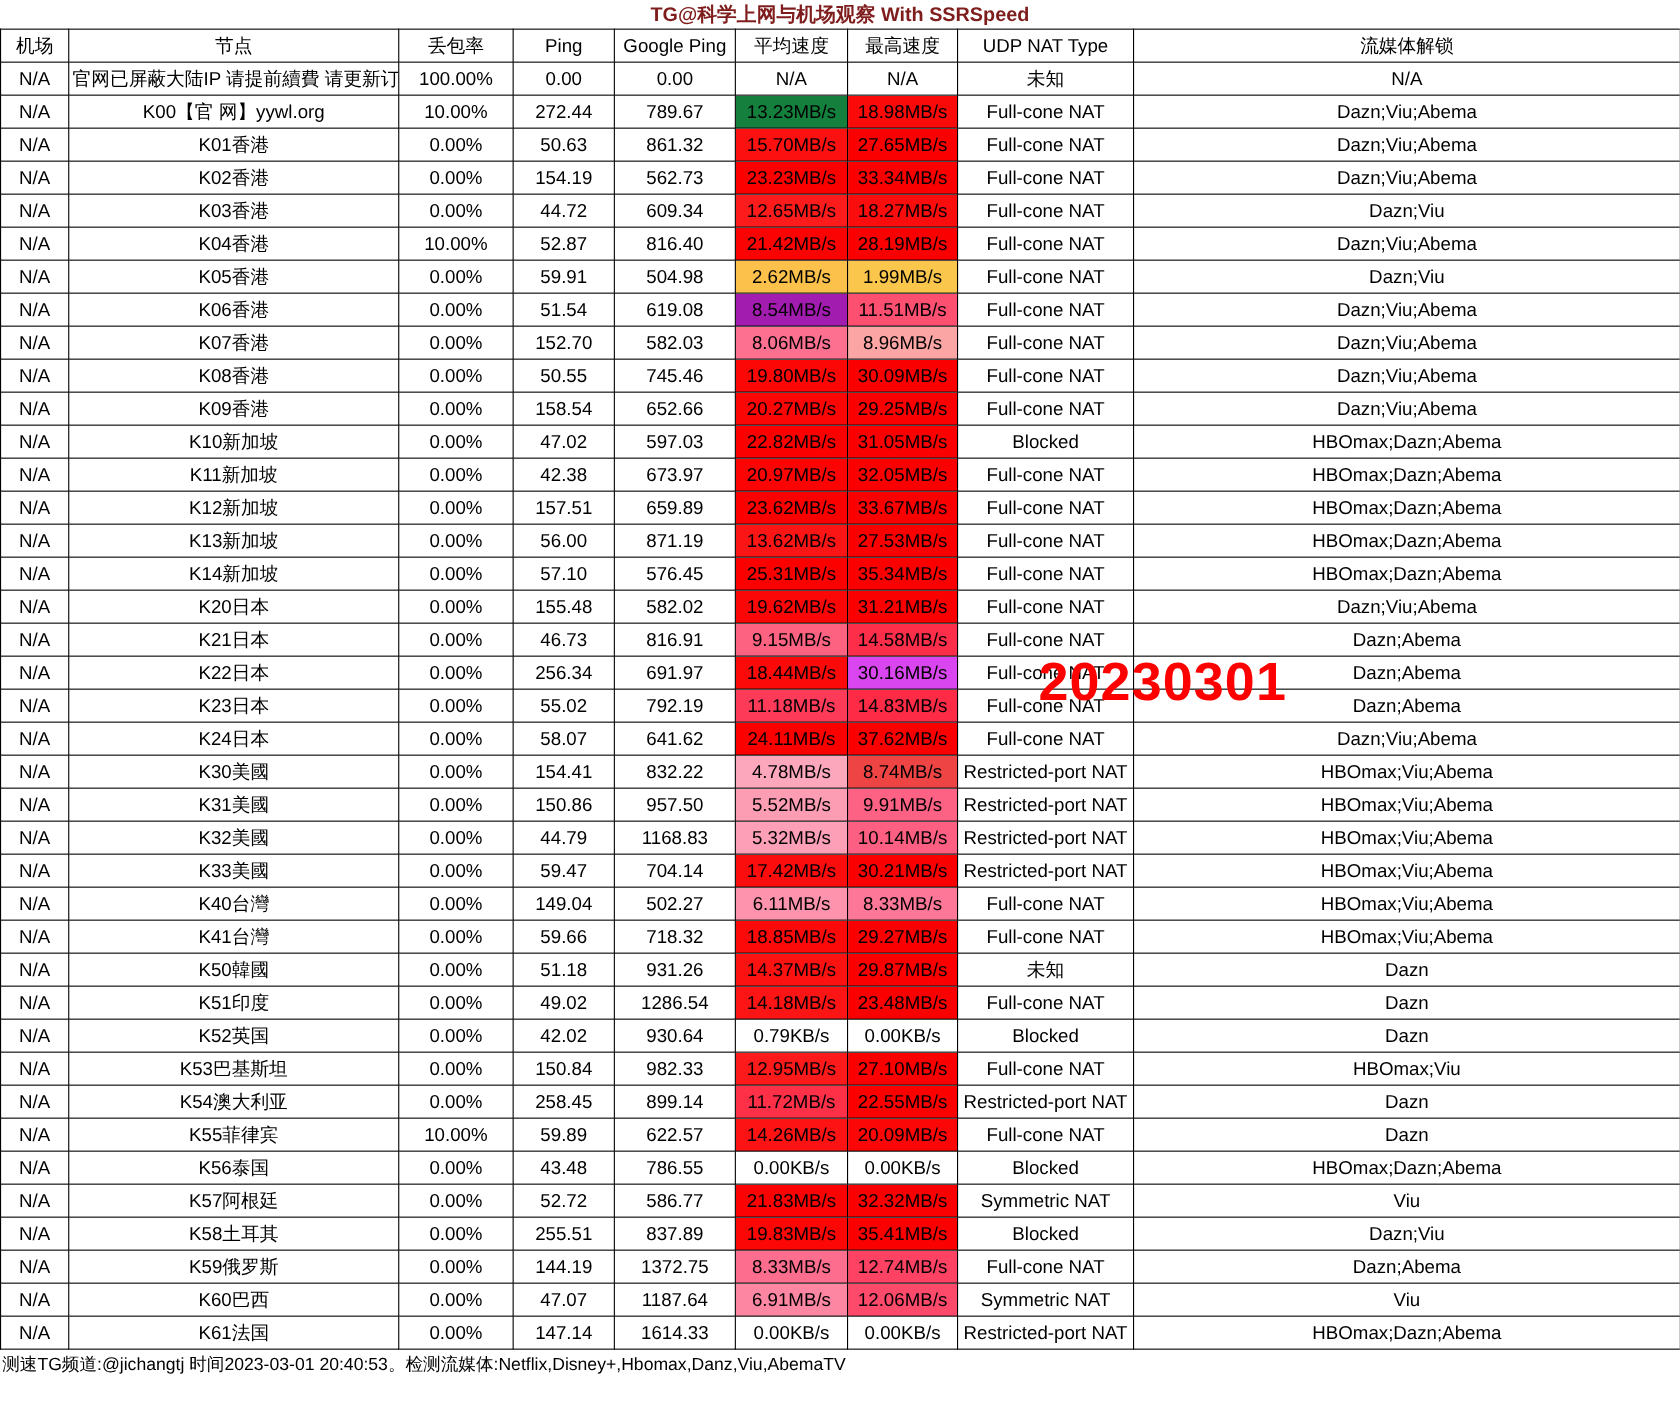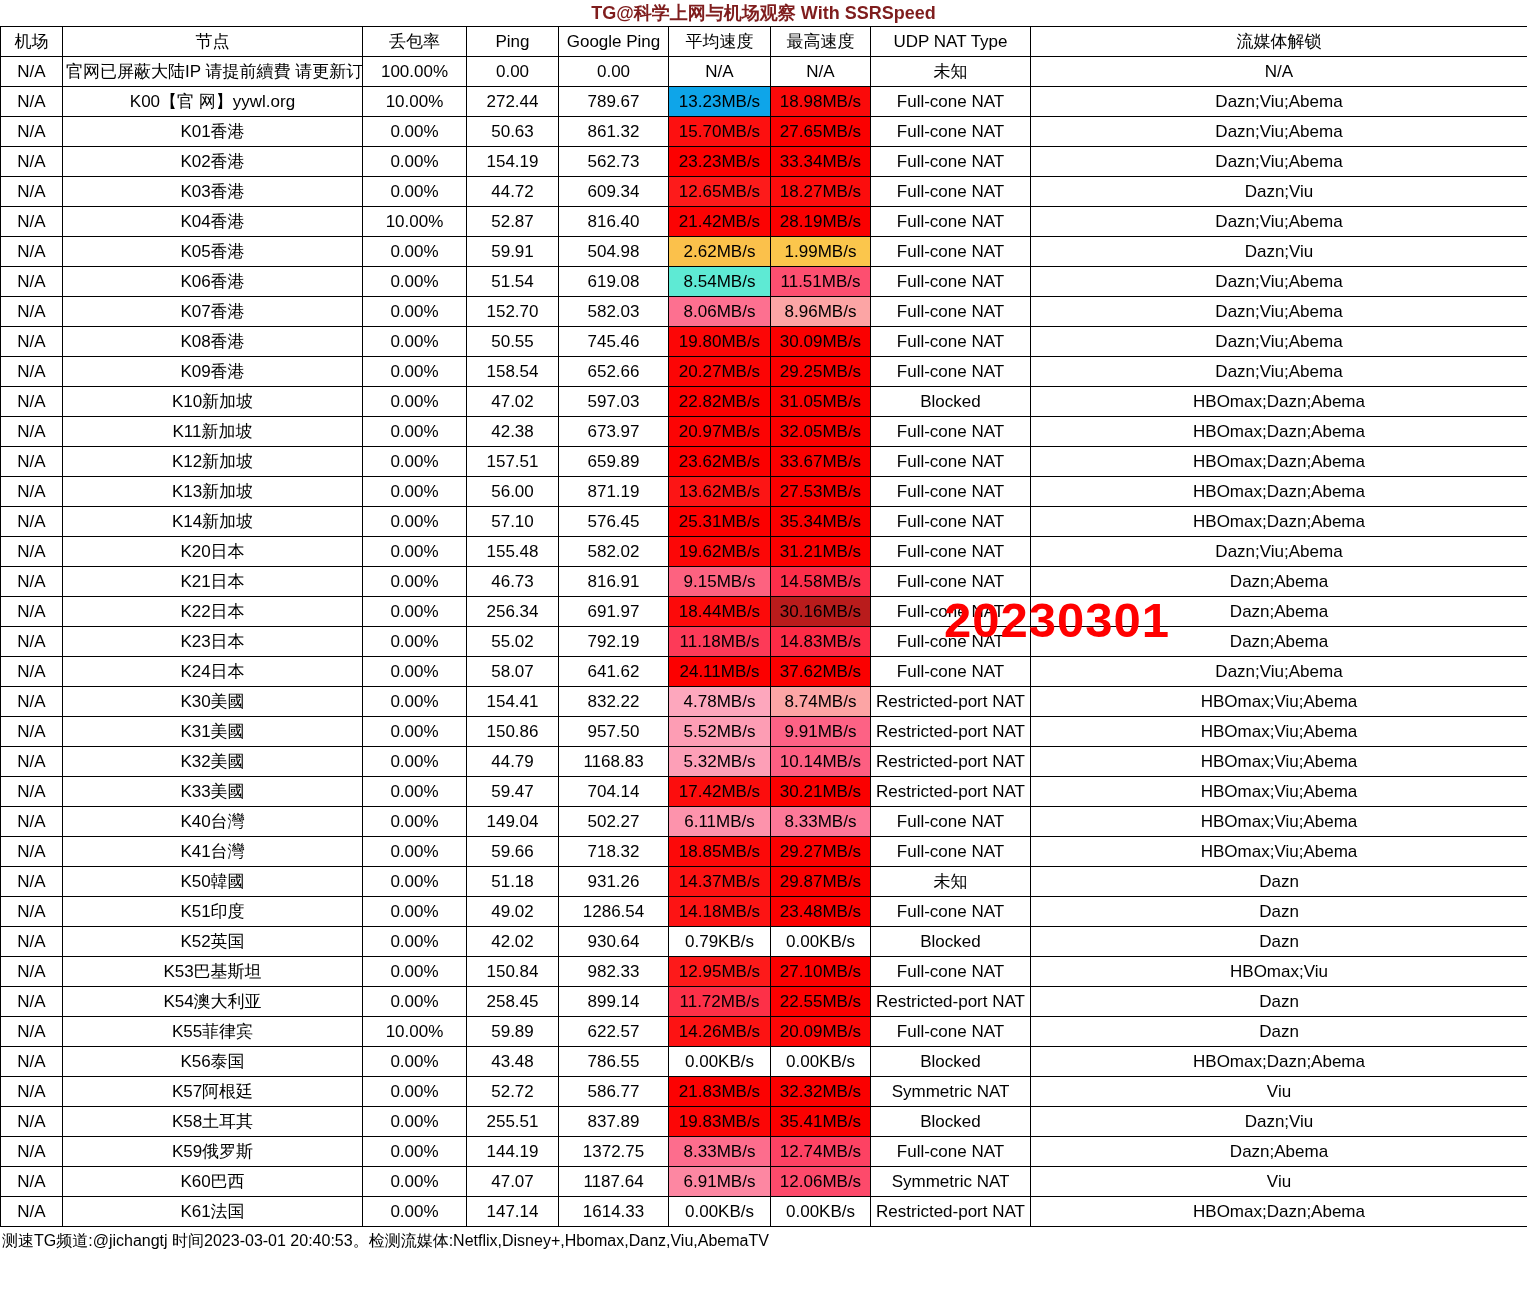--- a/index.html
+++ b/index.html
@@ -114,21 +114,21 @@
           <td class="num" style="background: rgb(255, 255, 255);">N/A</td>
           <td class="num">未知</td>
           <td class="num">N/A</td>
         </tr>
         <tr>
           <td class="num">N/A</td>
           <td class="node-cell">K00【官 网】yywl.org</td>
           <td class="num">10.00%</td>
           <td class="num">272.44</td>
           <td class="num">789.67</td>
-          <td class="num" style="background: #0ea5e9;">13.23MB/s</td>
+          <td class="num" style="background: #15803d;">13.23MB/s</td>
           <td class="num" style="background: rgb(251, 10, 10);">18.98MB/s</td>
           <td class="num">Full-cone NAT</td>
           <td class="num">Dazn;Viu;Abema</td>
         </tr>
         <tr>
           <td class="num">N/A</td>
           <td class="node-cell">K01香港</td>
           <td class="num">0.00%</td>
           <td class="num">50.63</td>
           <td class="num">861.32</td>
@@ -180,21 +180,21 @@
           <td class="num" style="background: rgb(251, 198, 76);">1.99MB/s</td>
           <td class="num">Full-cone NAT</td>
           <td class="num">Dazn;Viu</td>
         </tr>
         <tr>
           <td class="num">N/A</td>
           <td class="node-cell">K06香港</td>
           <td class="num">0.00%</td>
           <td class="num">51.54</td>
           <td class="num">619.08</td>
-          <td class="num" style="background: #5eead4;">8.54MB/s</td>
+          <td class="num" style="background: #a21caf;">8.54MB/s</td>
           <td class="num" style="background: rgb(253, 79, 112);">11.51MB/s</td>
           <td class="num">Full-cone NAT</td>
           <td class="num">Dazn;Viu;Abema</td>
         </tr>
         <tr>
           <td class="num">N/A</td>
           <td class="node-cell">K07香港</td>
           <td class="num">0.00%</td>
           <td class="num">152.70</td>
           <td class="num">582.03</td>
@@ -302,21 +302,21 @@
           <td class="num">Full-cone NAT</td>
           <td class="num">Dazn;Abema</td>
         </tr>
         <tr>
           <td class="num">N/A</td>
           <td class="node-cell">K22日本</td>
           <td class="num">0.00%</td>
           <td class="num">256.34</td>
           <td class="num">691.97</td>
           <td class="num" style="background: rgb(252, 10, 10);">18.44MB/s</td>
-          <td class="num" style="background: #b91c1c; margin-top: 32px;">30.16MB/s</td>
+          <td class="num" style="background: #d946ef; margin-top: 32px;">30.16MB/s</td>
           <td class="num">Full-cone NAT</td>
           <td class="num">Dazn;Abema</td>
         </tr>
         <tr>
           <td class="num">N/A</td>
           <td class="node-cell">K23日本</td>
           <td class="num">0.00%</td>
           <td class="num">55.02</td>
           <td class="num">792.19</td>
           <td class="num" style="background: rgb(253, 58, 88);">11.18MB/s</td>
@@ -335,21 +335,21 @@
           <td class="num">Full-cone NAT</td>
           <td class="num">Dazn;Viu;Abema</td>
         </tr>
         <tr>
           <td class="num">N/A</td>
           <td class="node-cell">K30美國</td>
           <td class="num">0.00%</td>
           <td class="num">154.41</td>
           <td class="num">832.22</td>
           <td class="num" style="background: rgb(253, 167, 189);">4.78MB/s</td>
-          <td class="num" style="background: #fca5a5;">8.74MB/s</td>
+          <td class="num" style="background: #ef4444;">8.74MB/s</td>
           <td class="num">Restricted-port NAT</td>
           <td class="num">HBOmax;Viu;Abema</td>
         </tr>
         <tr>
           <td class="num">N/A</td>
           <td class="node-cell">K31美國</td>
           <td class="num">0.00%</td>
           <td class="num">150.86</td>
           <td class="num">957.50</td>
           <td class="num" style="background: rgb(253, 157, 180);">5.52MB/s</td>

